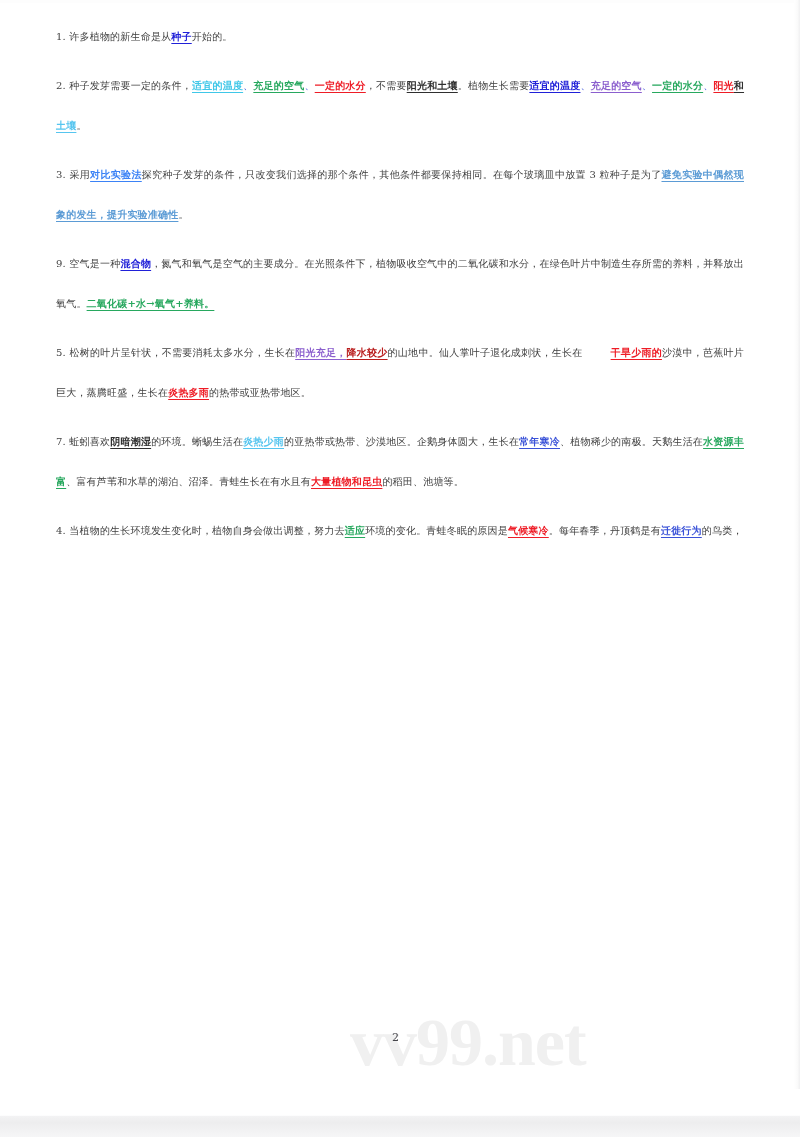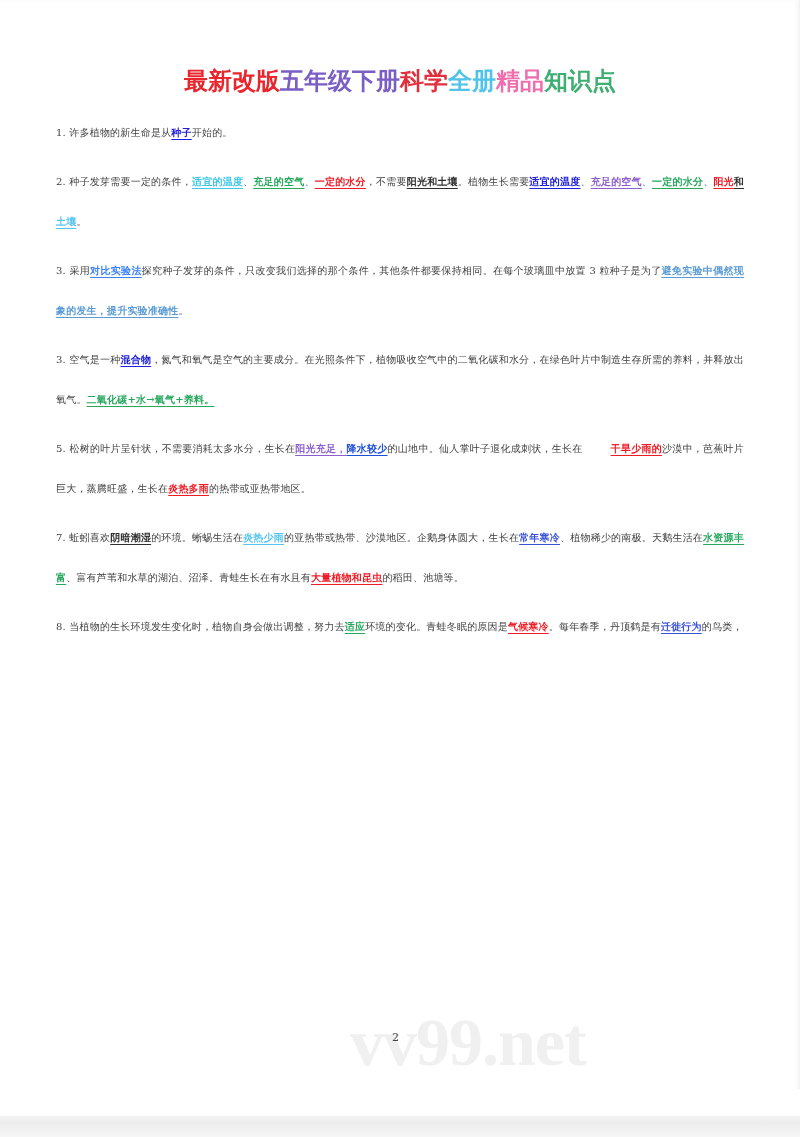--- a/index.html
+++ b/index.html
@@ -128,31 +128,30 @@
 <body>
 
 <div class="page">
 
   <div class="page-edge-topline"></div>
 
   <div class="watermark">vv99.net</div>
 
   <div class="content">
 
-    <h1 class="doc-title" id="doc-title"><span style="color: rgb(232, 38, 45);">最新改版</span><span style="color: rgb(122, 94, 196);">五年级下册</span><span style="color: rgb(224, 48, 62);">科学</span><span style="color: rgb(79, 195, 232);">全册</span><span style="color: rgb(239, 111, 174);">精品</span><span style="color: rgb(63, 174, 114);">知识点</span></h1>
 
 
     <div id="paragraphs">
         <p class="para"><span>1. 许多植物的新生命是从</span><span class="hl" style="color: rgb(32, 32, 216);">种子</span><span>开始的。</span></p>
         <p class="para"><span>2. 种子发芽需要一定的条件，</span><span class="hl" style="color: rgb(63, 199, 232);">适宜的温度</span><span style="color: rgb(58, 82, 216);">、</span><span class="hl" style="color: rgb(39, 168, 94);">充足的空气</span><span style="color: rgb(58, 82, 216);">、</span><span class="hl" style="color: rgb(238, 28, 38);">一定的水分</span><span>，不需要</span><span class="hl" style="color: rgb(47, 47, 47);">阳光和土壤</span><span>。植物生长需要</span><span class="hl" style="color: rgb(32, 32, 216);">适宜的温度</span><span style="color: rgb(58, 82, 216);">、</span><span class="hl" style="color: rgb(139, 95, 206);">充足的空气</span><span style="color: rgb(58, 82, 216);">、</span><span class="hl" style="color: rgb(39, 168, 94);">一定的水分</span><span style="color: rgb(58, 82, 216);">、</span><span class="hl" style="color: rgb(238, 28, 38);">阳光</span><span class="hl" style="color: rgb(47, 47, 47);">和</span><span class="hl" style="color: rgb(86, 197, 239);">土壤</span><span>。</span></p>
         <p class="para"><span>3. 采用</span><span class="hl" style="color: #3b82f6;">对比实验法</span><span>探究种子发芽的条件，只改变我们选择的那个条件，其他条件都要保持相同。在每个玻璃皿中放置 3 粒种子是为了</span><span class="hl" style="color: rgb(91, 155, 213);">避免实验中偶然现象的发生，提升实验准确性</span><span>。</span></p>
-        <p class="para"><span>3. 空气是一种</span><span class="hl" style="color: rgb(32, 32, 216);">混合物</span><span>，氮气和氧气是空气的主要成分。在光照条件下，植物吸收空气中的二氧化碳和水分，在绿色叶片中制造生存所需的养料，并释放出氧气。</span><span class="hl" style="color: rgb(39, 168, 94);">二氧化碳+水→氧气+养料。</span></p>
-        <p class="para"><span>5. 松树的叶片呈针状，不需要消耗太多水分，生长在</span><span class="hl" style="color: rgb(139, 95, 206);">阳光充足，</span><span class="hl" style="color: #1d4ed8;">降水较少</span><span>的山地中。仙人掌叶子退化成刺状，生长在</span><span class="hl" style="color: rgb(238, 28, 38); margin-left: 28px;">干旱少雨的</span><span>沙漠中，芭蕉叶片巨大，蒸腾旺盛，生长在</span><span class="hl" style="color: rgb(238, 28, 38);">炎热多雨</span><span>的热带或亚热带地区。</span></p>
+        <p class="para"><span>9. 空气是一种</span><span class="hl" style="color: rgb(32, 32, 216);">混合物</span><span>，氮气和氧气是空气的主要成分。在光照条件下，植物吸收空气中的二氧化碳和水分，在绿色叶片中制造生存所需的养料，并释放出氧气。</span><span class="hl" style="color: rgb(39, 168, 94);">二氧化碳+水→氧气+养料。</span></p>
+        <p class="para"><span>5. 松树的叶片呈针状，不需要消耗太多水分，生长在</span><span class="hl" style="color: rgb(139, 95, 206);">阳光充足，</span><span class="hl" style="color: #b91c1c;">降水较少</span><span>的山地中。仙人掌叶子退化成刺状，生长在</span><span class="hl" style="color: rgb(238, 28, 38); margin-left: 28px;">干旱少雨的</span><span>沙漠中，芭蕉叶片巨大，蒸腾旺盛，生长在</span><span class="hl" style="color: rgb(238, 28, 38);">炎热多雨</span><span>的热带或亚热带地区。</span></p>
         <p class="para"><span>7. 蚯蚓喜欢</span><span class="hl" style="color: rgb(47, 47, 47);">阴暗潮湿</span><span>的环境。蜥蜴生活在</span><span class="hl" style="color: rgb(86, 197, 239);">炎热少雨</span><span>的亚热带或热带、沙漠地区。企鹅身体圆大，生长在</span><span class="hl" style="color: rgb(58, 82, 216);">常年寒冷</span><span>、植物稀少的南极。天鹅生活在</span><span class="hl" style="color: rgb(39, 168, 94);">水资源丰富</span><span>、富有芦苇和水草的湖泊、沼泽。青蛙生长在有水且有</span><span class="hl" style="color: rgb(238, 28, 38);">大量植物和昆虫</span><span>的稻田、池塘等。</span></p>
-        <p class="para"><span>8. 当植物的生长环境发生变化时，植物自身会做出调整，努力去</span><span class="hl" style="color: rgb(39, 168, 94);">适应</span><span>环境的变化。青蛙冬眠的原因是</span><span class="hl" style="color: rgb(238, 28, 38); margin-top: 40px;">气候寒冷</span><span>。每年春季，丹顶鹤是有</span><span class="hl" style="color: rgb(58, 82, 216);">迁徙行为</span><span>的鸟类，</span></p>
+        <p class="para"><span>4. 当植物的生长环境发生变化时，植物自身会做出调整，努力去</span><span class="hl" style="color: rgb(39, 168, 94);">适应</span><span>环境的变化。青蛙冬眠的原因是</span><span class="hl" style="color: rgb(238, 28, 38); margin-top: 40px;">气候寒冷</span><span>。每年春季，丹顶鹤是有</span><span class="hl" style="color: rgb(58, 82, 216);">迁徙行为</span><span>的鸟类，</span></p>
       </div>
 
   </div>
 
   <div class="page-number">2</div>
 
   <div class="page-edge-right"></div>
   <div class="page-edge-bottom"></div>
 
 </div>

